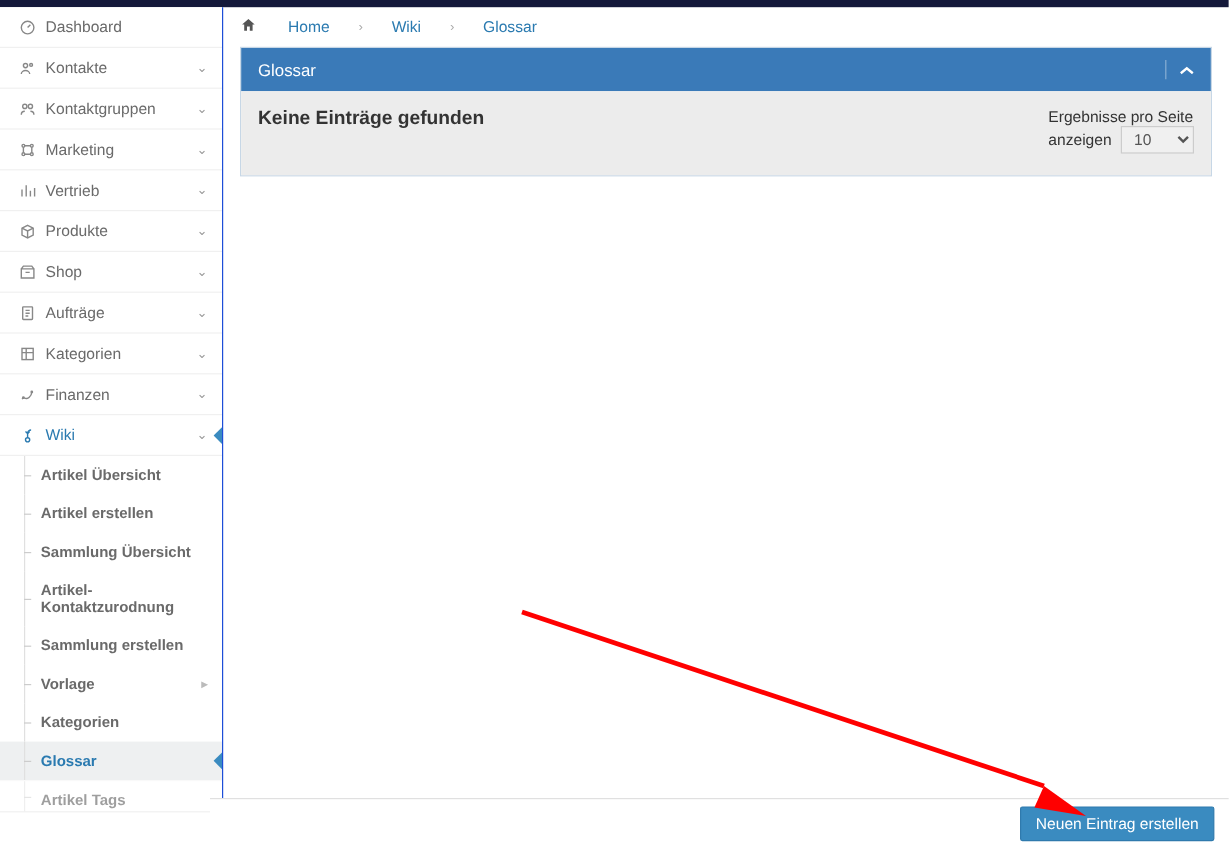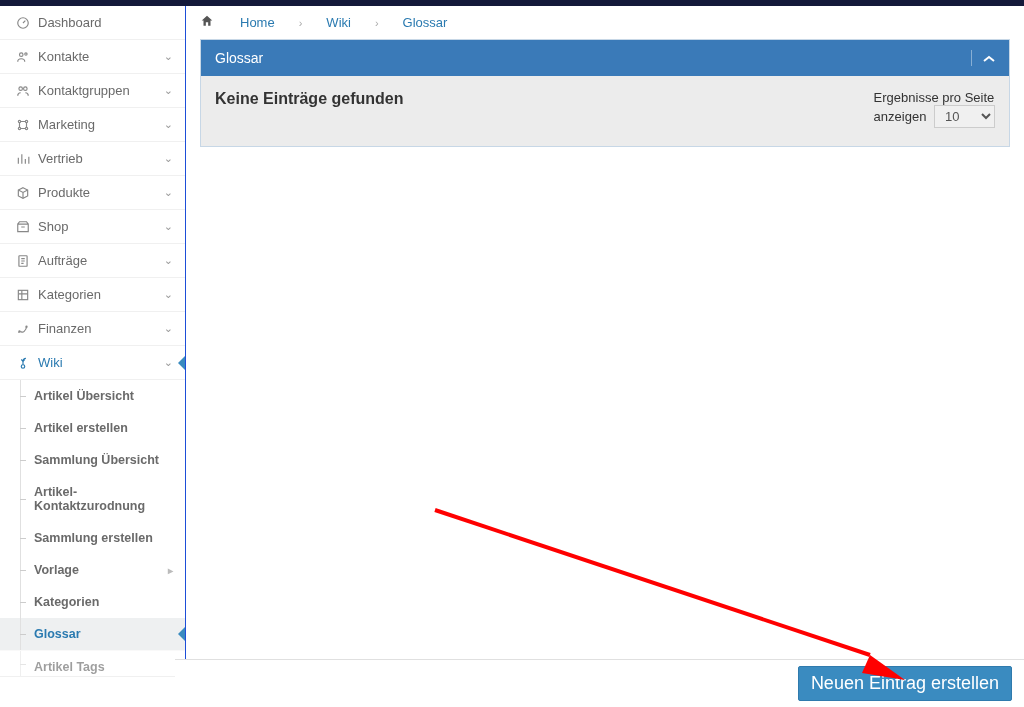--- a/index.html
+++ b/index.html
@@ -30,21 +30,21 @@
     .content { flex: 1; padding: 0 14px 14px 14px; position: relative; }
     .panel { border: 1px solid #c7d7e6; }
     .panel-header { background: #3a7ab8; color: #fff; padding: 10px 14px; display: flex; align-items: center; font-size: 14px; }
     .panel-header .title { flex: 1; }
     .panel-header .collapse { width: 24px; text-align: center; cursor: pointer; border-left: 1px solid rgba(255,255,255,0.4); padding-left: 10px; }
     .panel-body { background: #ececec; padding: 14px 14px 18px 14px; display: flex; align-items: flex-start; }
     .empty-msg { color: #333; font-weight: 600; font-size: 16px; flex: 1; }
     .results-per { text-align: left; color: #333; font-size: 13px; }
     .results-per select { margin-left: 4px; padding: 2px 18px 2px 6px; font-size: 13px; background: #f0f0f0; border: 1px solid #ccc; color: #555; appearance: auto; }
     .footer { position: absolute; bottom: 0; left: 175px; right: 0; border-top: 1px solid #e0e0e0; padding: 6px 12px; display: flex; justify-content: flex-end; background: #fff; }
-    .btn-primary { background: #3a8bc0; border: 1px solid #2f7aad; color: #fff; padding: 6px 12px; font-size: 18px; cursor: pointer; border-radius: 2px; }
+    .btn-primary { background: #3a8bc0; border: 1px solid #2f7aad; color: #fff; padding: 6px 12px; font-size: 13px; cursor: pointer; border-radius: 2px; }
     .arrow-annotation { position: absolute; left: 430px; top: 505px; pointer-events: none; }
     svg.ic { width: 14px; height: 14px; }
   </style>
 </head>
 <body>
 
 <div class="topbar"></div>
 
 <div class="layout">
   <nav class="sidebar">

